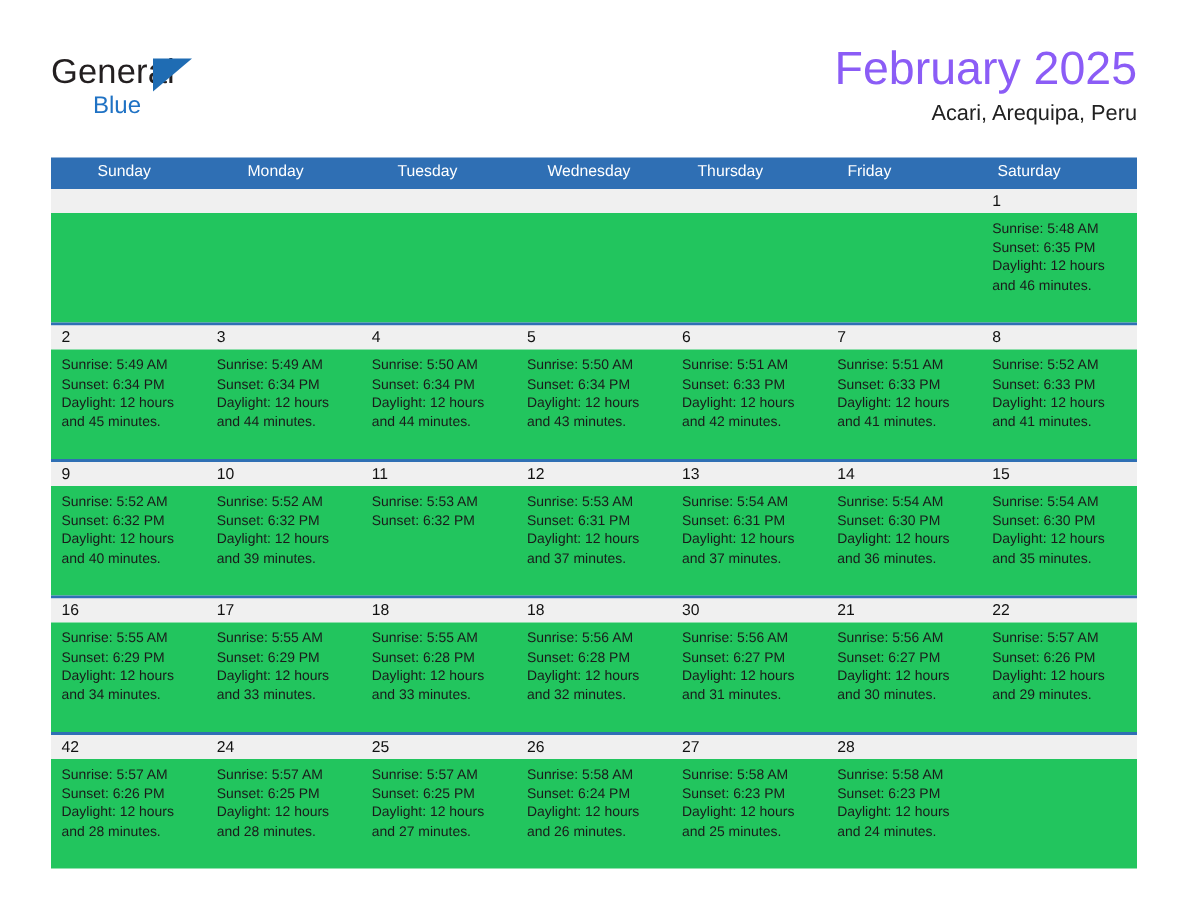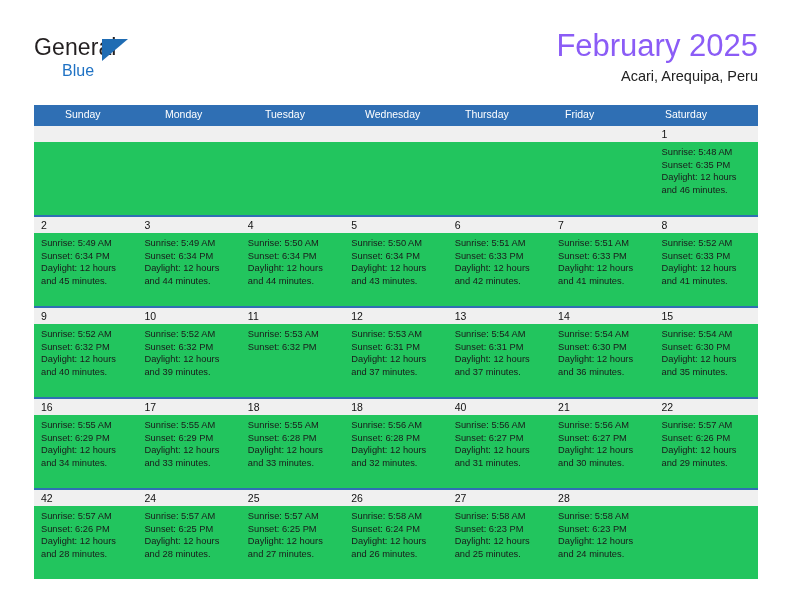--- a/index.html
+++ b/index.html
@@ -330,21 +330,21 @@
         </div>
       </div>
     </div>
 
     <div class="week">
       <div class="numrow">
         <div class="num">16</div>
         <div class="num">17</div>
         <div class="num">18</div>
         <div class="num">18</div>
-        <div class="num">40</div>
+        <div class="num">30</div>
         <div class="num">21</div>
         <div class="num">22</div>
       </div>
       <div class="bodyrow">
         <div class="cell">
           <div class="line">Sunrise: 5:55 AM</div>
           <div class="line">Sunset: 6:29 PM</div>
           <div class="daylight">Daylight: 12 hours and 34 minutes.</div>
         </div>
         <div class="cell">

